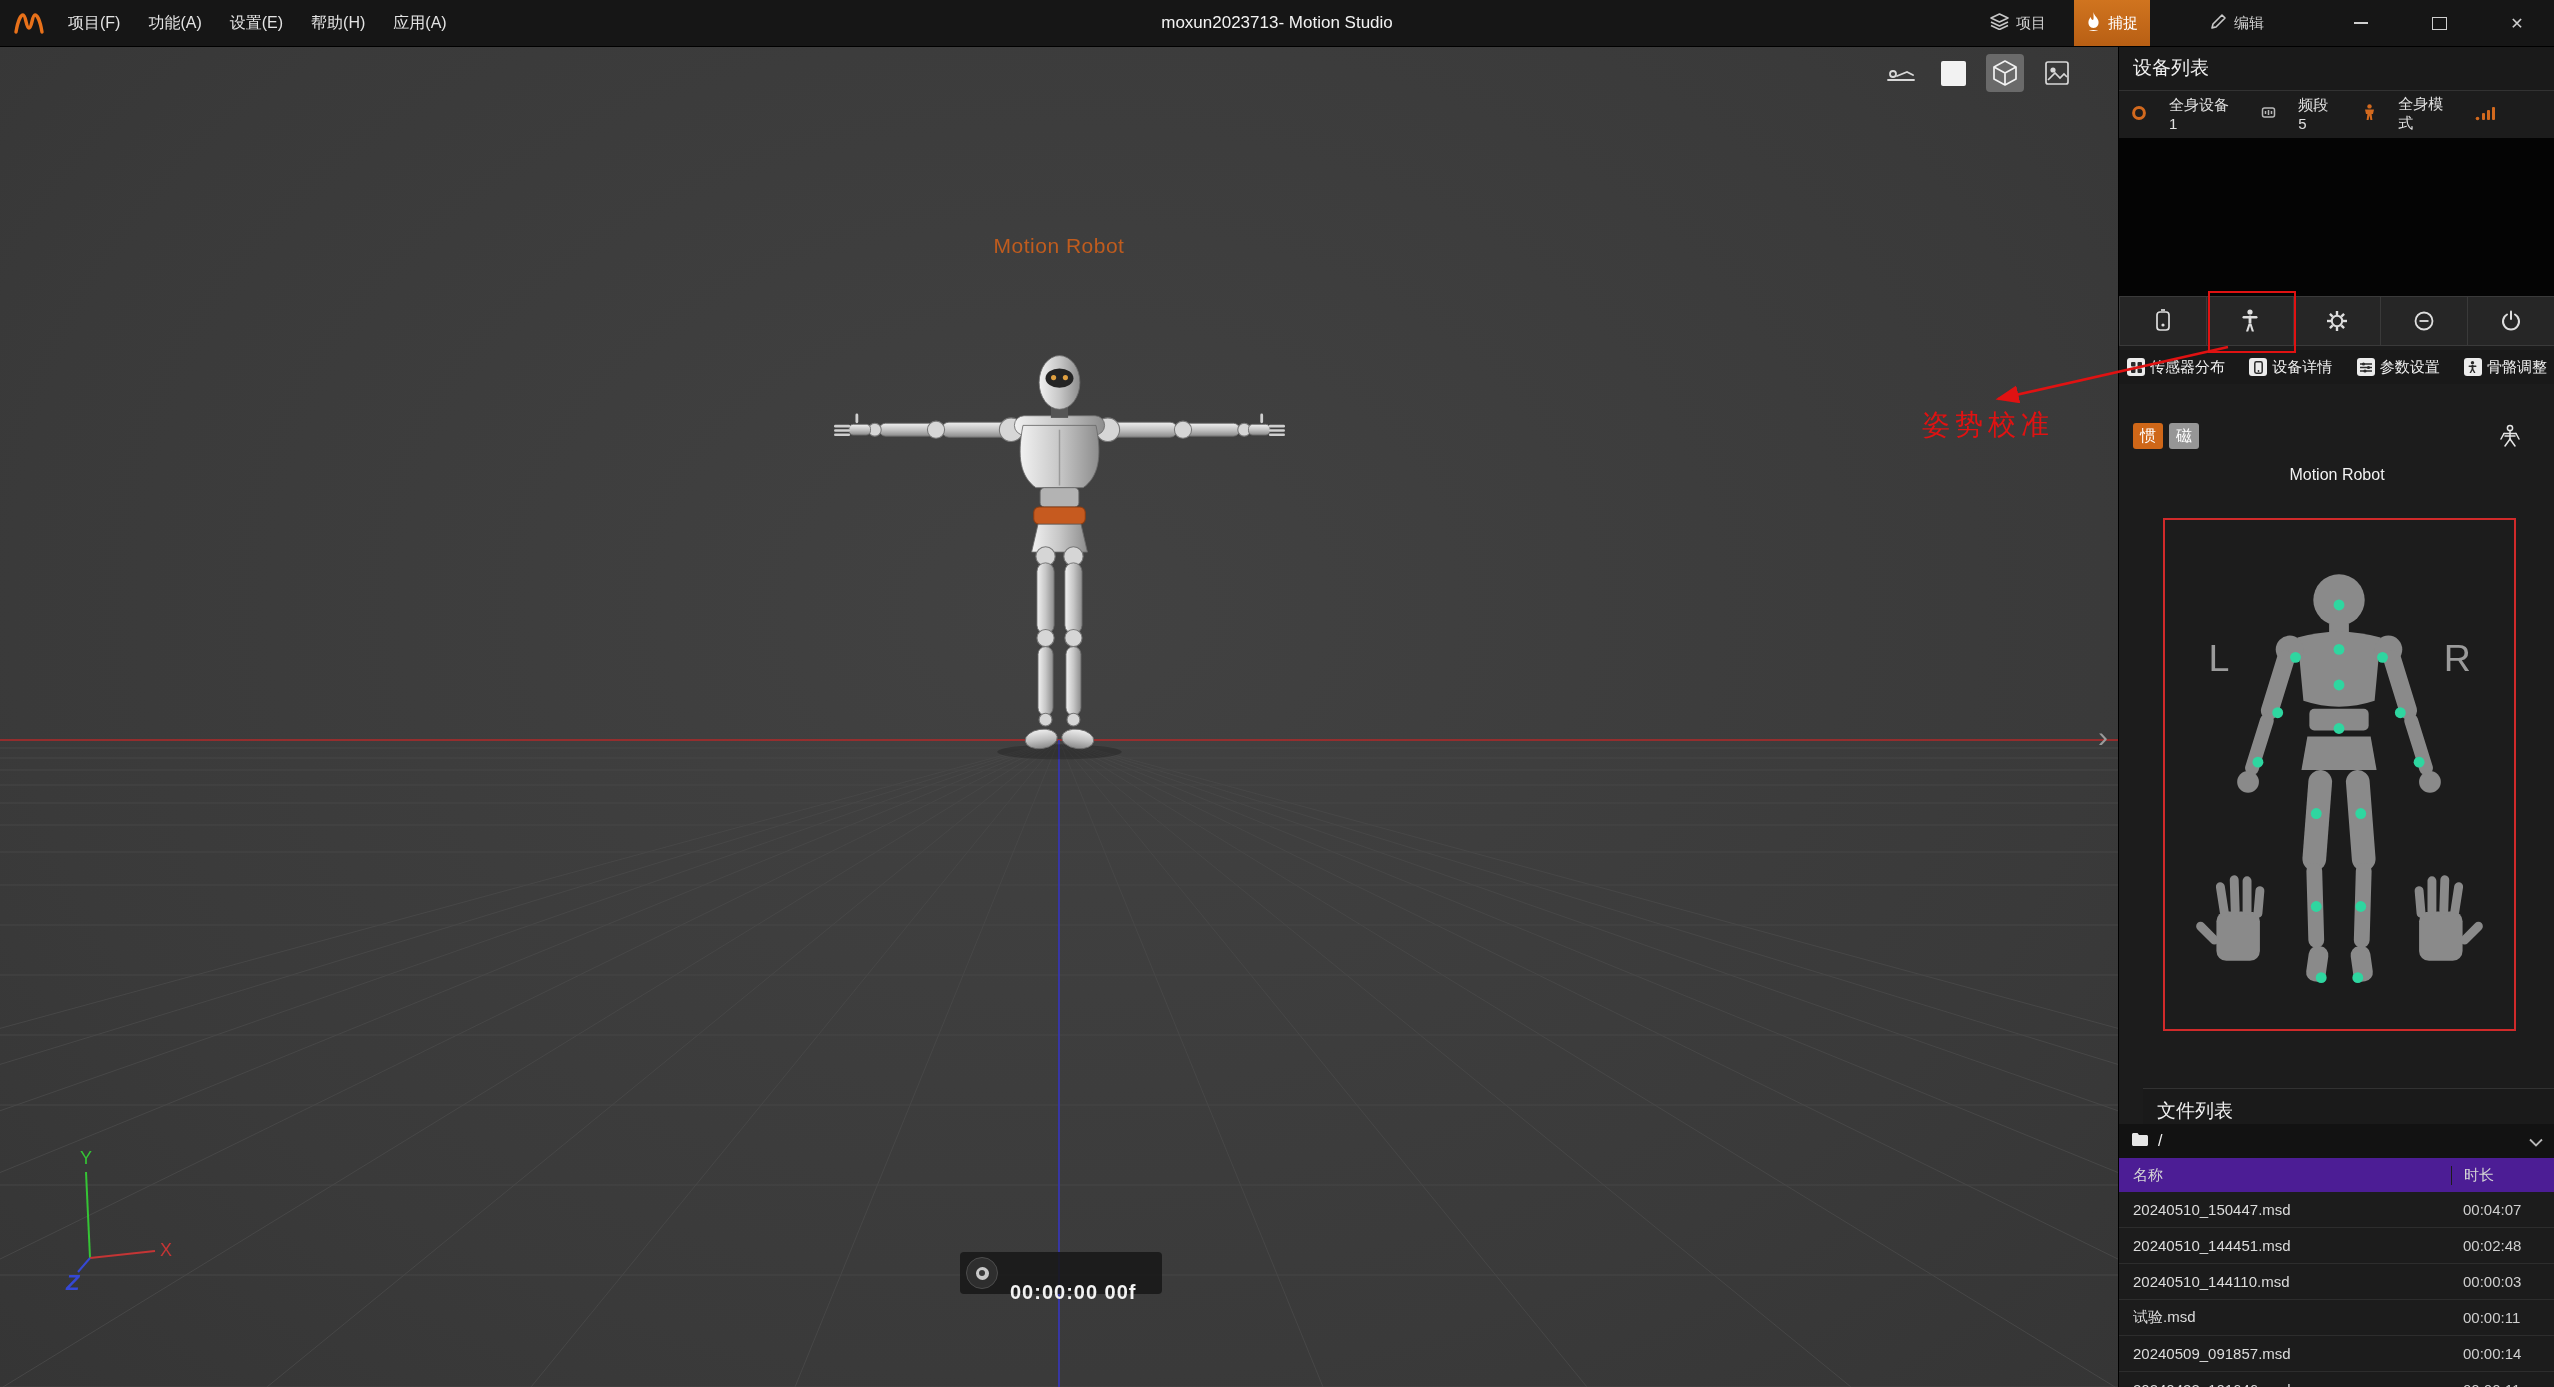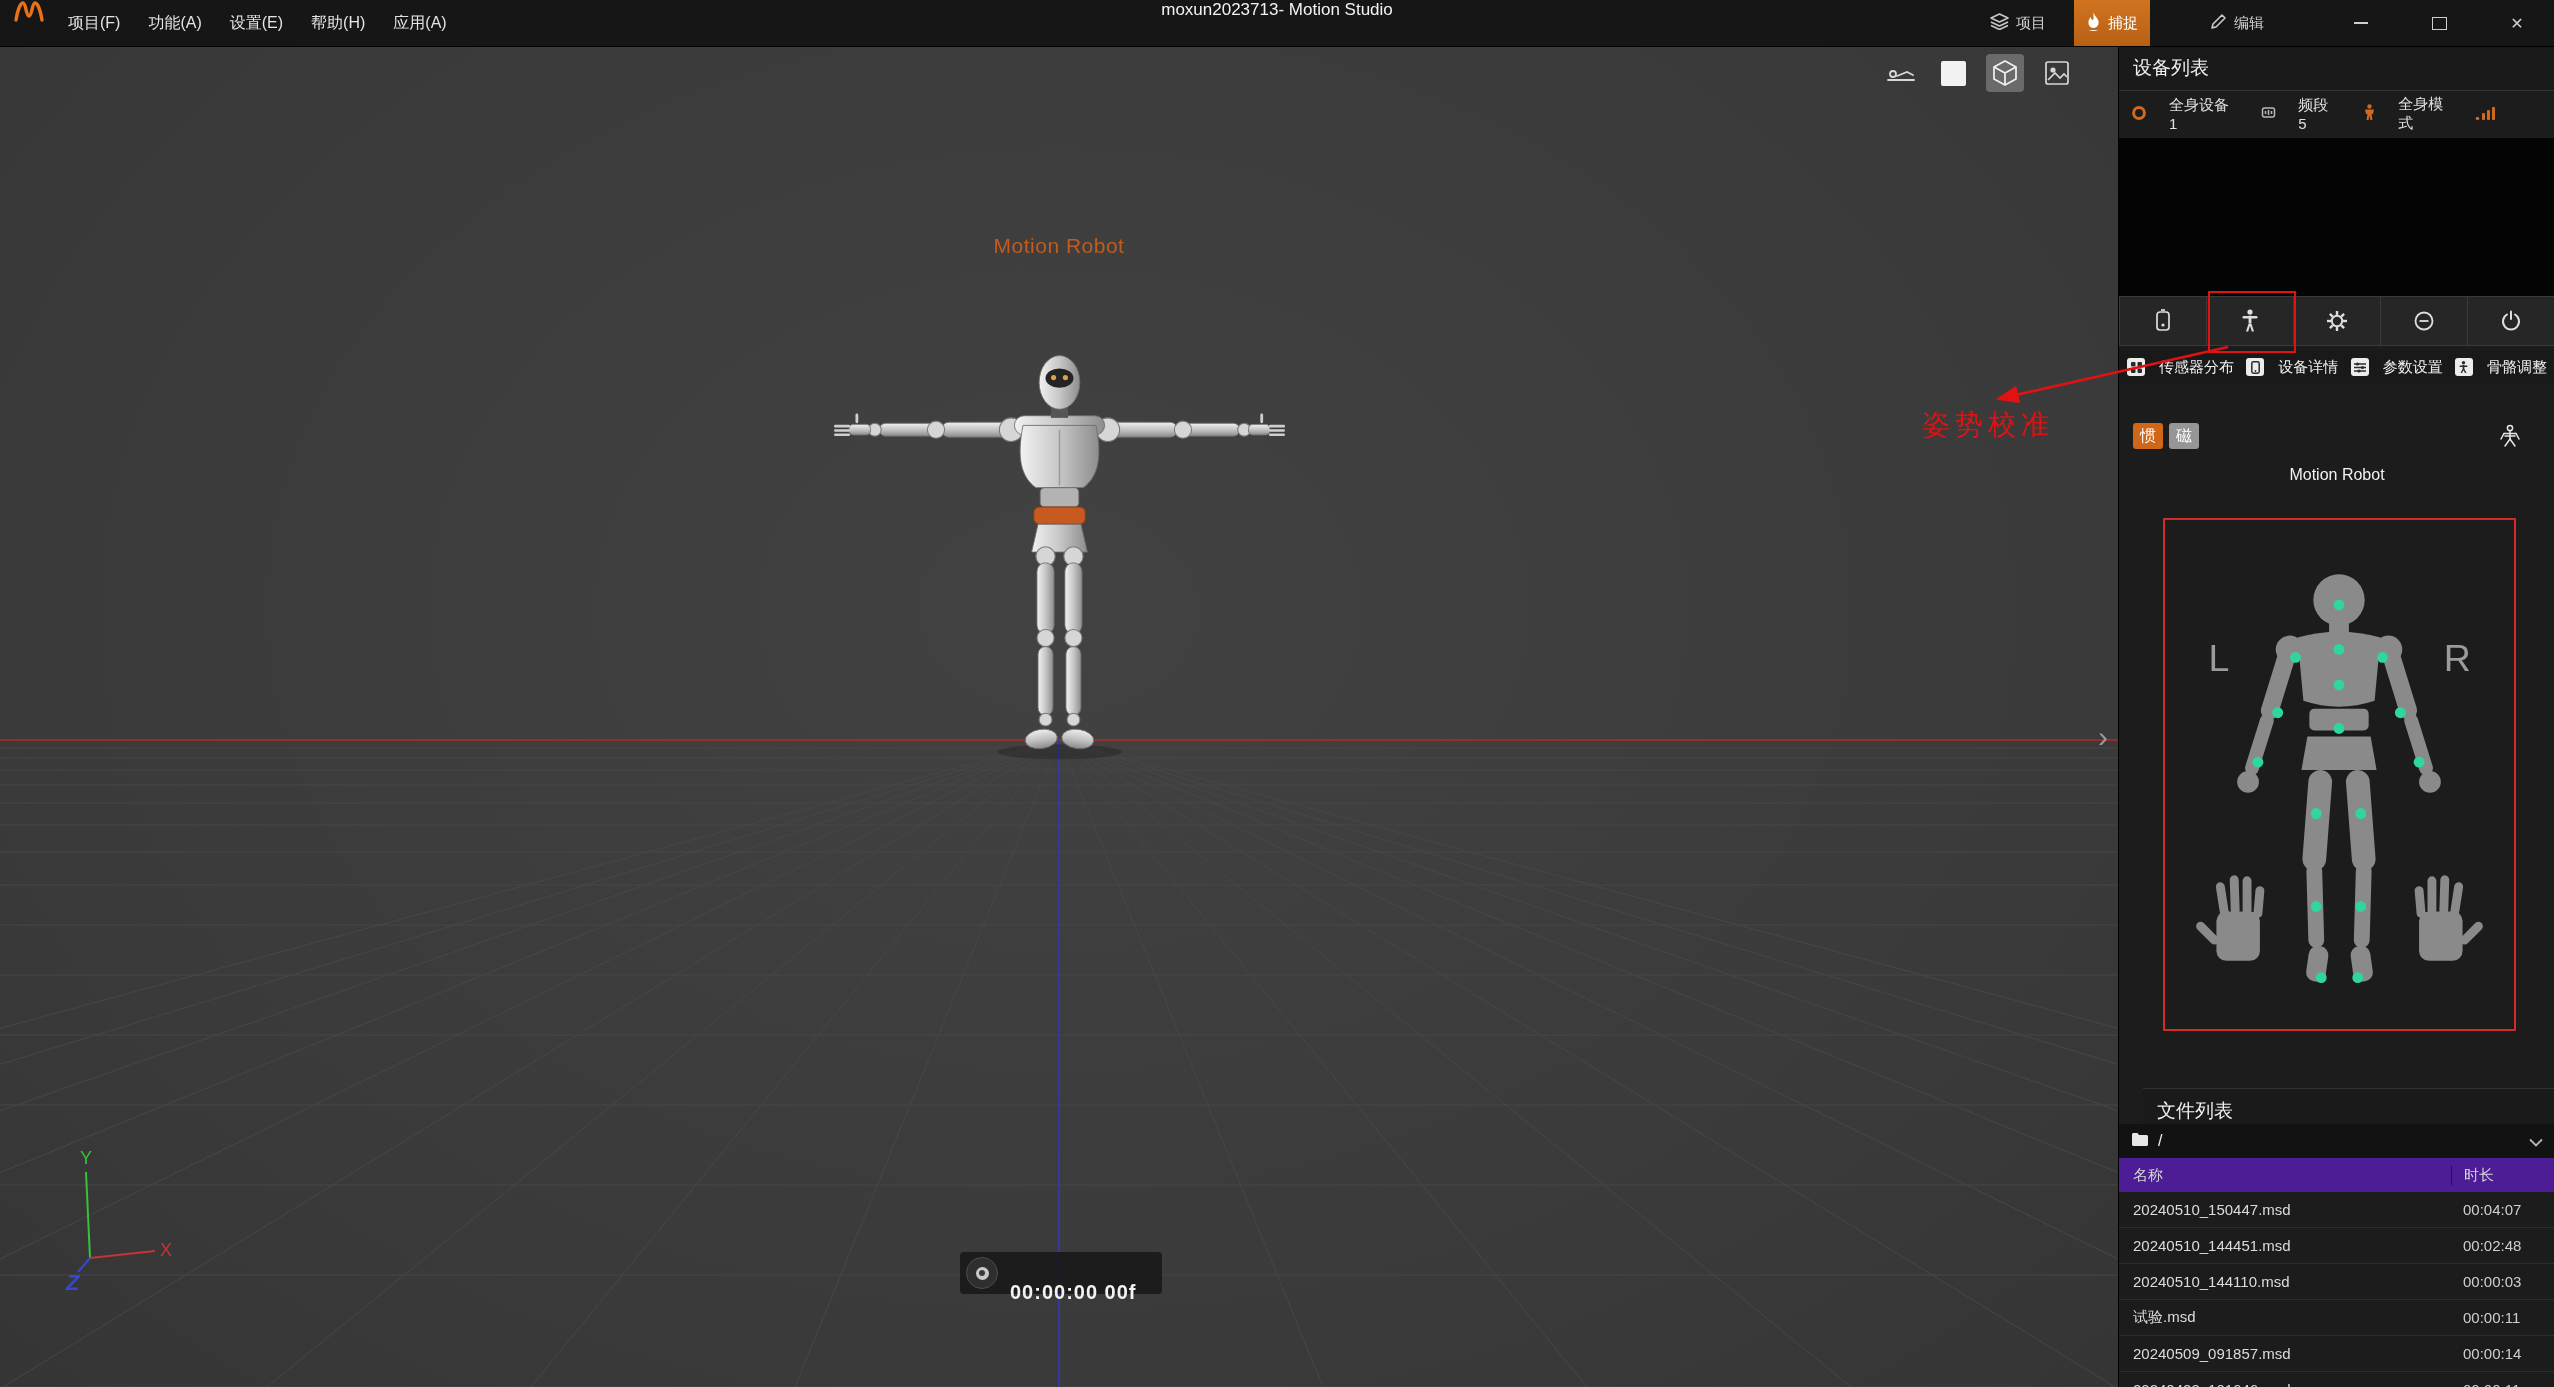--- a/index.html
+++ b/index.html
@@ -1,21 +1,21 @@
 <!DOCTYPE html>
 <html><head>
 <meta charset="utf-8">
 <style>
   html,body{margin:0;padding:0;background:#0a0a0a;}
   body{width:2554px;height:1387px;position:relative;overflow:hidden;
        font-family:"Liberation Sans",sans-serif;color:#e6e6e6;-webkit-font-smoothing:antialiased;}
 
   
   .titlebar{position:absolute;left:0;top:0;width:2554px;height:46px;background:#161616;
-            display:flex;align-items:flex-start;z-index:20;border-bottom:1px solid #000;}
+            display:flex;align-items:center;z-index:20;border-bottom:1px solid #000;}
   .logo{margin:0 10px 0 14px;display:flex;align-items:center;}
   .menus{display:flex;align-items:center;}
   .menu-item{padding:0 14px;font-size:16px;color:#e3e3e3;line-height:46px;cursor:default;}
   .win-title{position:absolute;left:50%;transform:translateX(-50%);font-size:17px;color:#f2f2f2;}
   .mode-group{position:absolute;left:1978px;top:0;height:46px;display:flex;align-items:center;}
   .mode-btn{display:flex;align-items:center;gap:7px;font-size:15px;color:#cfcfcf;padding:0 12px;height:46px;}
   .mode-btn.capture{background:linear-gradient(#d0741f,#b85f14);color:#fff;margin-left:16px;}
   .mode-btn.edit{margin-left:48px;}
   .win-controls{position:absolute;right:0;top:0;height:46px;display:flex;align-items:center;gap:56px;padding-right:26px;}
   .wc{width:22px;height:22px;display:grid;place-items:center;color:#cfcfcf;}
@@ -53,21 +53,21 @@
   .sec-header span{padding-left:14px;font-size:19px;color:#f0f0f0;}
   .device-row{position:absolute;left:0;top:48px;width:436px;height:40px;display:flex;align-items:center;
               gap:22px;padding-left:12px;box-sizing:border-box;font-size:15px;color:#e0e0e0;}
   .black-gap{position:absolute;left:0;top:92px;width:436px;height:158px;background:#040404;}
   .tool-row{position:absolute;left:0;top:250px;width:436px;height:50px;display:flex;}
   .tool-btn{flex:1;background:#262626;border:1px solid #3a3a3a;border-left:none;display:grid;place-items:center;}
   .tool-btn:first-child{border-left:1px solid #3a3a3a;}
   .red-box{position:absolute;left:89px;top:245px;width:84px;height:58px;border:2px solid #e01212;z-index:5;}
   .tab-row{position:absolute;left:0;top:304px;width:436px;height:34px;display:flex;align-items:center;
            justify-content:space-between;padding:0 8px;box-sizing:border-box;background:#191919;}
-  .tab{display:flex;align-items:center;gap:14px;font-size:15px;color:#f0f0f0;white-space:nowrap;}
+  .tab{display:flex;align-items:center;gap:5px;font-size:15px;color:#f0f0f0;white-space:nowrap;}
   .tab-ico{width:18px;height:18px;background:#ececec;border-radius:3px;display:grid;place-items:center;}
   .toggle-row{position:absolute;left:0;top:375px;width:436px;height:30px;display:flex;align-items:center;
               padding:0 14px;box-sizing:border-box;gap:6px;}
   .tg{width:30px;height:26px;border-radius:3px;display:grid;place-items:center;font-size:16px;color:#fff;}
   .tg.inertial{background:#cf6718;}
   .tg.magnetic{background:#969696;}
   .skel-slot{margin-left:auto;margin-right:16px;display:grid;place-items:center;}
   .panel-robot-name{position:absolute;left:0;top:420px;width:436px;text-align:center;font-size:16px;color:#f2f2f2;}
   .body-box{position:absolute;left:44px;top:472px;width:353px;height:513px;border:2px solid #d02a2a;
             box-sizing:border-box;}

